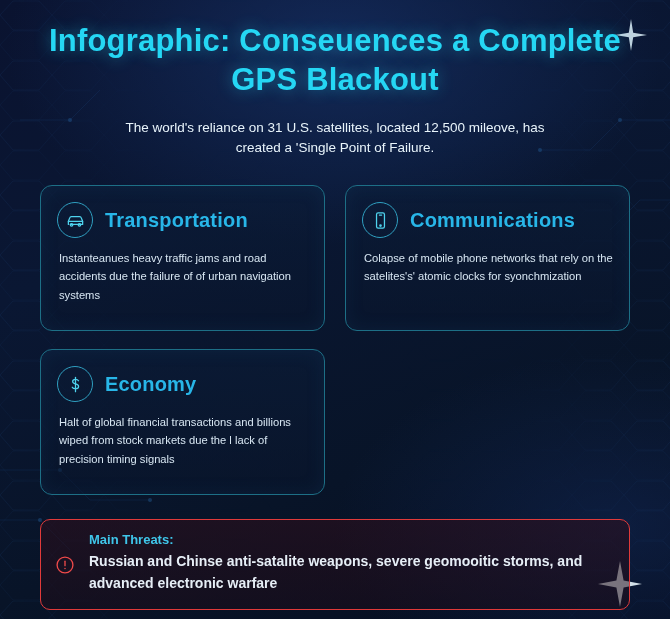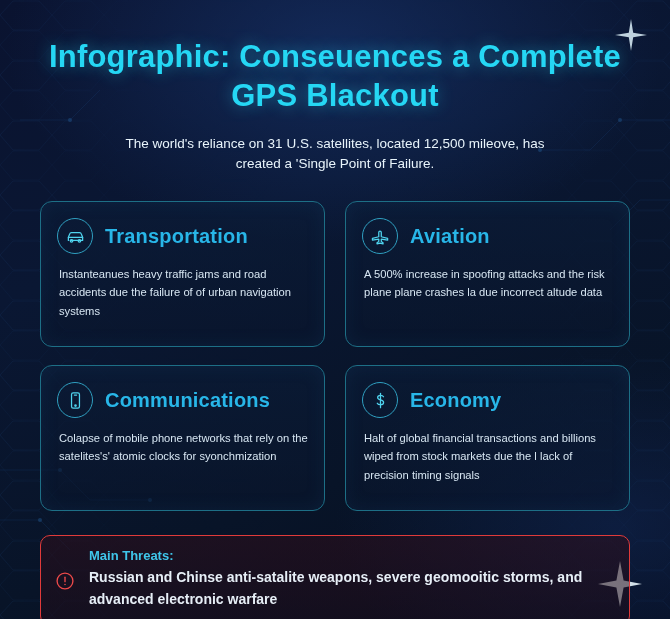--- a/index.html
+++ b/index.html
@@ -30,21 +30,21 @@
     position: absolute;
     inset: 0;
     opacity: 0.5;
     pointer-events: none;
   }
   .hex-layer svg { display: block; }
 
   
   .header {
     position: relative;
-    padding-top: 38px;
+    padding-top: 22px;
     text-align: center;
     z-index: 3;
   }
   .title {
     color: #25d7f4;
     font-size: 31px;
     font-weight: bold;
     line-height: 1.25;
     letter-spacing: 0.2px;
     text-shadow: 0 0 16px rgba(37,215,244,0.45);
@@ -228,31 +228,20 @@
             <path d="M5.5 17h13"></path>
             <circle cx="7" cy="17.5" r="1.6"></circle>
             <circle cx="17" cy="17.5" r="1.6"></circle>
           </svg>
         </span>
         <span class="card-title">Transportation</span>
       </div>
       <div class="card-body">Instanteanues heavy traffic jams and road accidents due the failure of of urban navigation systems</div>
     </div>
 
-    <div class="card">
-      <div class="card-head">
-        <span class="icon-circle">
-          <svg width="19" height="19" viewBox="0 0 24 24" fill="none" stroke="currentColor" stroke-width="1.6" stroke-linecap="round" stroke-linejoin="round">
-            <path d="M21 14.5l-8-2.2V6.8a1.6 1.6 0 0 0-3.2 0v5.5l-8 2.2v2l8-1.3v3.2l-2.2 1.4v1.4l3.8-.9 3.8.9v-1.4L13 18.4v-3.2l8 1.3z"></path>
-          </svg>
-        </span>
-        <span class="card-title">Aviation</span>
-      </div>
-      <div class="card-body">A 500% increase in spoofing attacks and the risk plane plane crashes la due incorrect altude data</div>
-    </div>
 
     <div class="card">
       <div class="card-head">
         <span class="icon-circle">
           <svg width="19" height="19" viewBox="0 0 24 24" fill="none" stroke="currentColor" stroke-width="1.6" stroke-linecap="round" stroke-linejoin="round">
             <rect x="7" y="2.5" width="10" height="19" rx="2"></rect>
             <path d="M10.6 5.2h2.8"></path>
             <circle cx="12" cy="18.4" r="0.9"></circle>
           </svg>
         </span>

